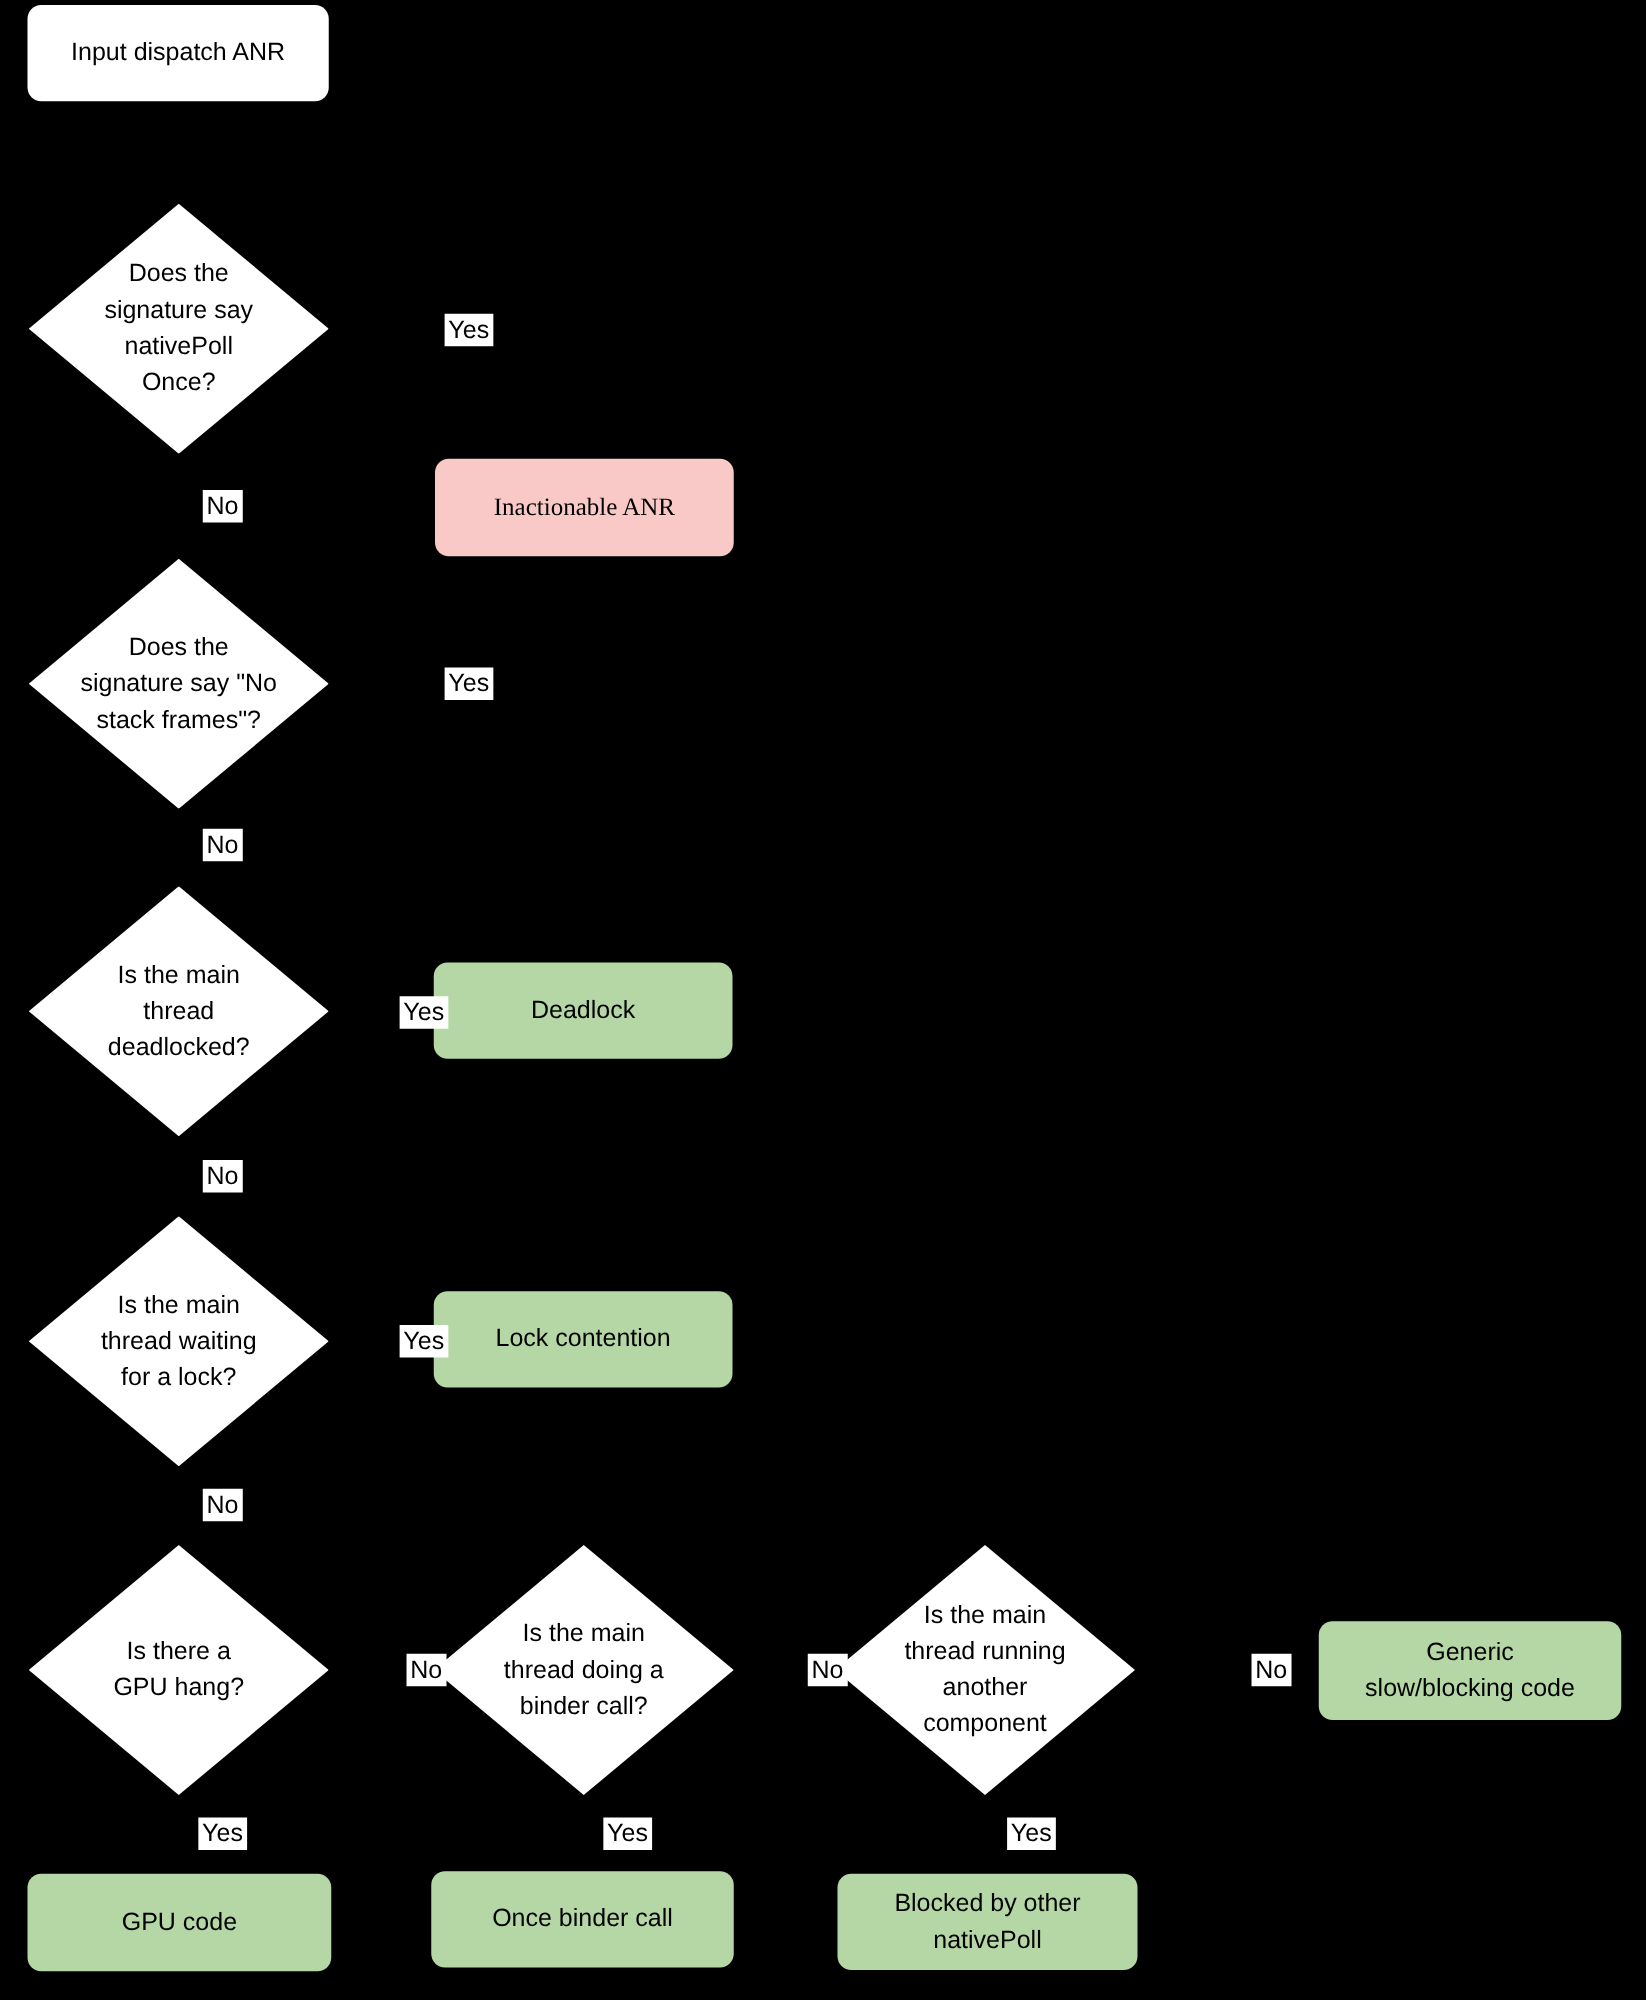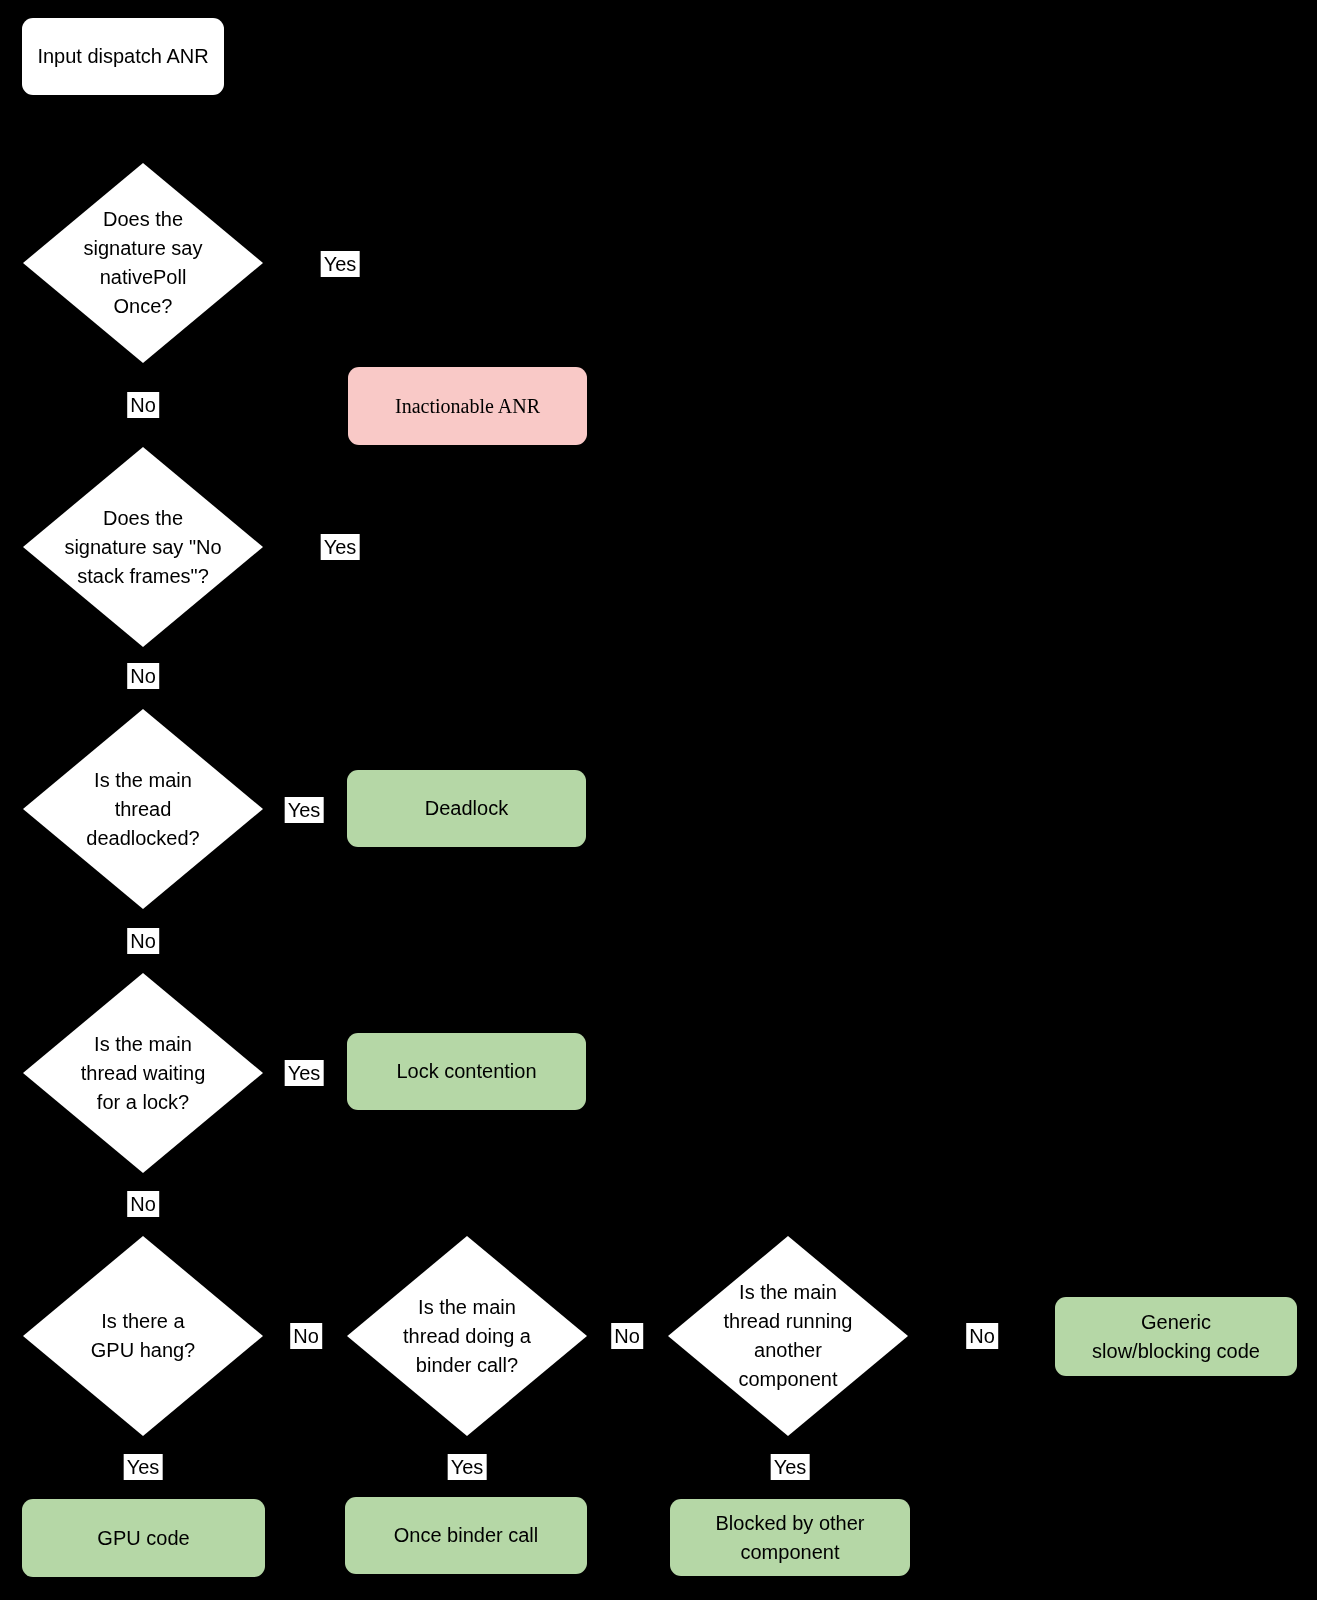--- a/index.html
+++ b/index.html
@@ -34,28 +34,29 @@
   }
   .edge-label {
     position: absolute;
     transform: translate(-50%, -50%);
     background: #ffffff;
     color: #000000;
     font-size: 20px;
     line-height: 26px;
     padding: 0 3px;
     white-space: nowrap;
+    margin-left: 35px;
   }
 </style>
 </head>
 <body>
 
 <div class="canvas">
 
-  <div class="node rect white-fill" style="left:22px; top:18px; width:202px; height:77px">
+  <div class="node rect white-fill" style="left:22px; top:4px; width:241px; height:77px">
     <span class="node-text">Input dispatch ANR</span>
   </div>
 
   <div class="node diamond" style="left:23px; top:163px">
     <span class="node-text">Does the
 signature say
 nativePoll
 Once?</span>
   </div>
 
@@ -115,21 +116,21 @@
   <div class="node rect green-fill" style="left:22px; top:1499px; width:243px; height:78px">
     <span class="node-text">GPU code</span>
   </div>
 
   <div class="node rect green-fill" style="left:345px; top:1497px; width:242px; height:77px">
     <span class="node-text">Once binder call</span>
   </div>
 
   <div class="node rect green-fill" style="left:670px; top:1499px; width:240px; height:77px">
     <span class="node-text">Blocked by other
-component</span>
+nativePoll</span>
   </div>
 
   <div class="edge-label" style="left:340px; top:264px">Yes</div>
   <div class="edge-label" style="left:143px; top:405px">No</div>
 
   <div class="edge-label" style="left:340px; top:547px">Yes</div>
   <div class="edge-label" style="left:143px; top:676px">No</div>
 
   <div class="edge-label" style="left:304px; top:810px">Yes</div>
   <div class="edge-label" style="left:143px; top:941px">No</div>

